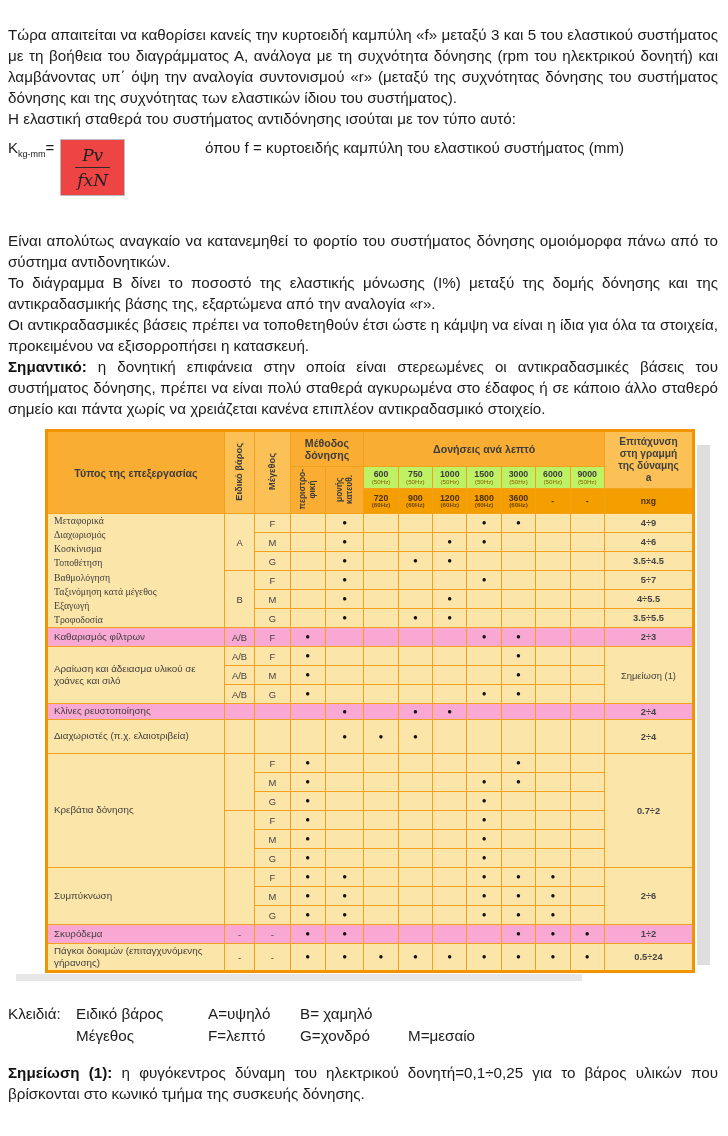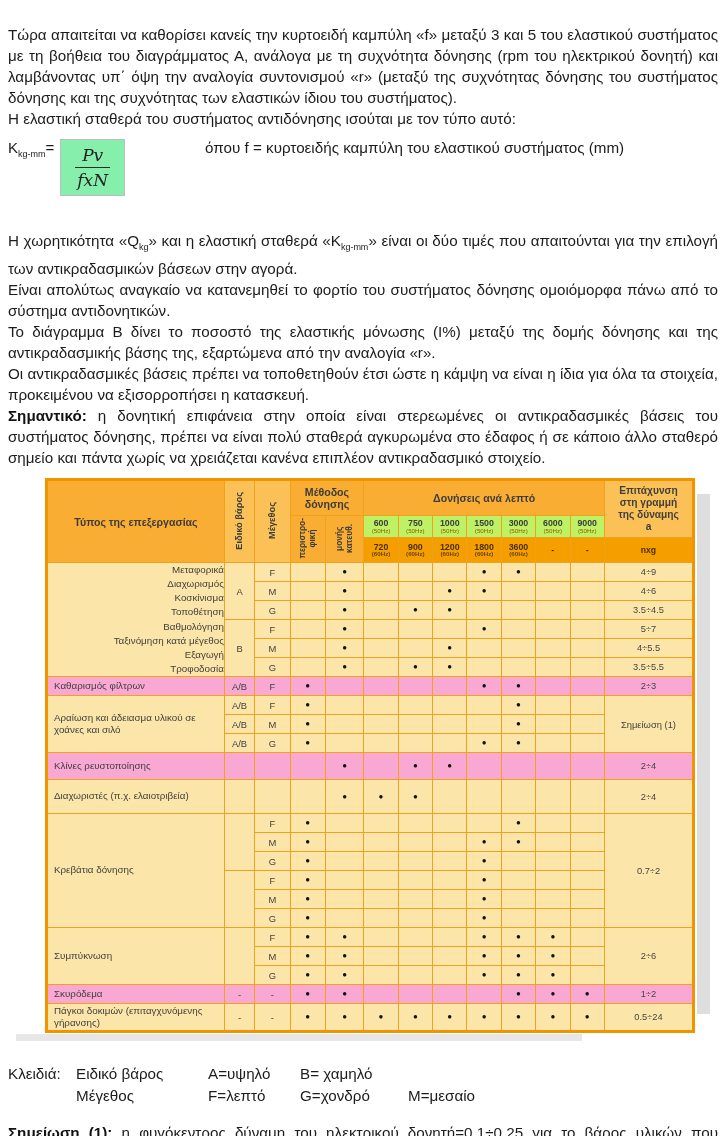--- a/index.html
+++ b/index.html
@@ -7,21 +7,21 @@
     width:728px;height:1136px;background:#ffffff;overflow:hidden;position:relative;
     font-family:"Liberation Sans","DejaVu Sans",sans-serif;color:#1c1c1c;
   }
   .content{padding:24px 10px 0 8px;}
   p.doc{font-size:15.2px;line-height:21px;text-align:justify;margin:0;}
   p.doc.nj{text-align:left;}
   sub.small{font-size:9px;}
   
   .formula-row{display:flex;align-items:flex-start;margin:10px 0 34px 0;}
   .k-label{font-size:15px;white-space:nowrap;}
-  .frac-box{border:1px solid #b8bec4;background:#86efac;padding:5px 14px;margin-left:6px;}
+  .frac-box{border:1px solid #b8bec4;background:#ef4444;padding:5px 14px;margin-left:6px;}
   .frac{font-family:"DejaVu Serif","Liberation Serif",serif;font-style:italic;font-size:17px;text-align:center;color:#222;}
   .frac .num{padding:0 6px 2px 6px;border-bottom:1.6px solid #2b2b2b;}
   .frac .den{padding:2px 2px 0 2px;}
   .formula-note{margin-left:80px;font-size:15.2px;}
   
   .tablewrap{position:relative;margin:10px 0 0 37px;width:650px;}
   table{border-collapse:collapse;table-layout:fixed;width:650px;}
   td{border:1.5px solid #f2a11c;padding:0;text-align:center;vertical-align:middle;
      font-size:9.6px;color:#3f3f3e;overflow:hidden;}
   table{border:3px solid #f09500;}
@@ -35,24 +35,24 @@
   .fhz{display:block;font-size:6.2px;color:#8a5f00;}
   .freq60 .fnum{color:#4a3000;}
   .freq60 .fhz{color:#6b4500;}
   .vtext{writing-mode:vertical-rl;transform:rotate(180deg);white-space:pre-line;
          display:inline-block;font-weight:bold;font-size:9.3px;line-height:1.15;}
   .vsmall{font-size:8.4px;}
   .accel-cell{background:#fbc156;font-weight:bold;font-size:10.2px;line-height:12px;}
   tr.rl td{background:#fce5a8;}
   tr.rd td{background:#f9a8d4;}
   td.lbl{text-align:left;padding-left:6px;font-size:9.8px;line-height:12.5px;}
-  td.lbl8{text-align:right;padding-left:6px;font-size:9.8px;line-height:14.1px;}
+  td.lbl8{text-align:left;padding-left:6px;font-size:9.8px;line-height:14.1px;font-family:Liberation Serif, serif;}
   td.letter{font-size:9.4px;}
   td.dotc{font-size:8px;color:#111;line-height:1;}
-  td.val{font-weight:normal;font-size:9.3px;color:#454545;}
+  td.val{font-weight:bold;font-size:9.3px;color:#454545;}
   td.valn{font-size:9.4px;}
   .shadow-right{position:absolute;right:-15px;top:16px;width:13px;height:520px;background:#dedede;}
   .shadow-bottom{position:absolute;left:-29px;bottom:-8px;width:566px;height:7px;background:#e7e7e7;}
   
   .legend{margin:30px 0 0 0;display:grid;grid-template-columns:68px 132px 92px 108px auto;
           font-size:15.2px;line-height:22px;}
   .note{margin-top:15px;font-size:15.2px;line-height:21px;text-align:justify;}
   b{color:#111;}
 </style>
 </head>
@@ -67,21 +67,20 @@
     <span class="k-label"><span>K</span><sub class="small">kg-mm</sub><span>=</span></span>
     <span class="frac-box">
       <span class="frac">
         <span class="num" style="display:block;">Pv</span>
         <span class="den" style="display:block;">fxN</span>
       </span>
     </span>
     <span class="formula-note">όπου f = κυρτοειδής καμπύλη του ελαστικού συστήματος (mm)</span>
   </div>
 
-  <p class="doc"><span>Η χωρητικότητα «Q</span><sub class="small">kg</sub><span>» και η ελαστική σταθερά «K</span><sub class="small">kg-mm</sub><span>» είναι οι δύο τιμές που απαιτούνται για  την επιλογή των αντικραδασμικών βάσεων στην αγορά.</span></p>
   <p class="doc">Είναι απολύτως αναγκαίο να κατανεμηθεί το φορτίο του συστήματος δόνησης ομοιόμορφα πάνω από το σύστημα αντιδονητικών.</p>
   <p class="doc">Το διάγραμμα Β δίνει το ποσοστό της ελαστικής μόνωσης (Ι%) μεταξύ της δομής δόνησης  και της αντικραδασμικής βάσης της, εξαρτώμενα από την αναλογία «r».</p>
   <p class="doc">Οι αντικραδασμικές βάσεις πρέπει να τοποθετηθούν έτσι ώστε η κάμψη να είναι η ίδια για όλα τα στοιχεία, προκειμένου να εξισορροπήσει η κατασκευή.</p>
   <p class="doc"><b>Σημαντικό:</b><span> η δονητική επιφάνεια στην οποία είναι στερεωμένες οι αντικραδασμικές βάσεις του συστήματος δόνησης, πρέπει να είναι πολύ σταθερά αγκυρωμένα  στο έδαφος ή σε κάποιο άλλο σταθερό σημείο και πάντα χωρίς να χρειάζεται κανένα επιπλέον αντικραδασμικό στοιχείο.</span></p>
 
   <div class="tablewrap">
     <div class="shadow-right"></div>
     <div class="shadow-bottom"></div>
     <table>
       <colgroup>
@@ -318,21 +317,21 @@
             <td class="dotc"></td>
         <td class="dotc"></td>
             <td class="dotc"></td>
             <td class="dotc"></td>
             <td class="dotc">●</td>
             <td class="dotc">●</td>
             <td class="dotc"></td>
             <td class="dotc"></td>
       </tr>
 
-      <tr class="rd" style="height:27px">
+      <tr class="rd" style="height:16px">
         <td class="lbl">Κλίνες ρευστοποίησης</td>
         <td></td>
         <td></td>
         <td class="dotc"></td>
             <td class="dotc">●</td>
         <td class="dotc"></td>
             <td class="dotc">●</td>
             <td class="dotc">●</td>
             <td class="dotc"></td>
             <td class="dotc"></td>

